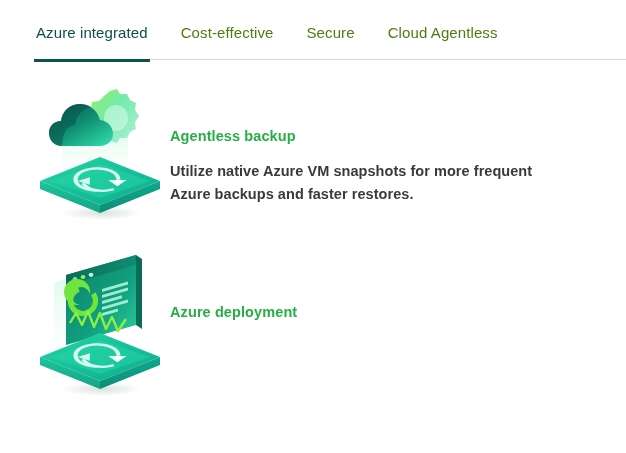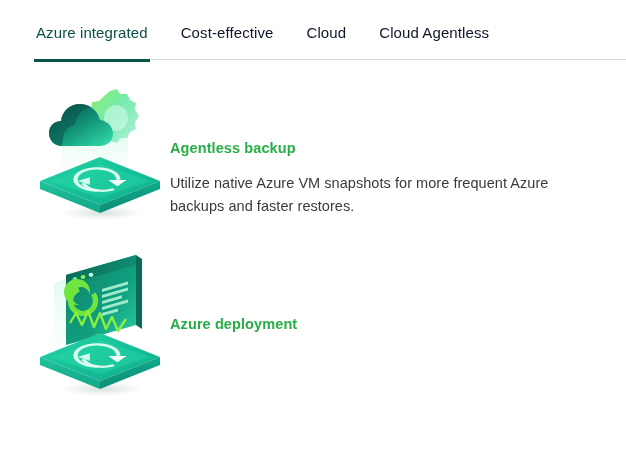--- a/index.html
+++ b/index.html
@@ -38,21 +38,21 @@
     top: 0;
     display: flex;
     align-items: flex-start;
   }
   .tab {
     position: relative;
     padding: 24px 0 20px 0;
     margin-right: 33px;
     font-size: 15px;
     line-height: 18px;
-    color: #0f172a;
+    color: #4d7c0f;
     letter-spacing: 0.1px;
     white-space: nowrap;
     cursor: pointer;
     background: none;
     border: none;
     font-family: inherit;
   }
   .tab:last-child { margin-right: 0; }
   .tab.active {
     color: #0d4f48;
@@ -92,45 +92,46 @@
     top: 9px;
     width: 135px;
     height: 150px;
     display: block;
   }
   .feature-text {
     padding-top: 62px;
     width: 420px;
   }
   .feature-title {
-    margin: 16px 0 16px 0;
+    margin: 4px 0 16px 0;
     font-size: 14.5px;
     font-weight: bold;
     color: #27ae45;
     letter-spacing: 0.1px;
     line-height: 16px;
   }
   .feature-body {
     margin: 0;
     font-size: 14.5px;
     line-height: 23px;
     color: #3a3a3a;
     letter-spacing: 0.05px;
     max-width: 390px;
+    font-weight: bold;
   }
 </style>
 </head>
 <body>
 
 <div class="tabbar">
   <div class="tabbar-rule"></div>
   <div class="tabs">
     <button class="tab active">Azure integrated</button>
     <button class="tab">Cost-effective</button>
-    <button class="tab">Cloud</button>
+    <button class="tab">Secure</button>
     <button class="tab">Cloud Agentless</button>
   </div>
 </div>
 
 <div class="features">
 
   <div class="feature">
     <div class="feature-art">
       <svg class="art-svg" viewBox="0 0 135 150">
         <defs>

